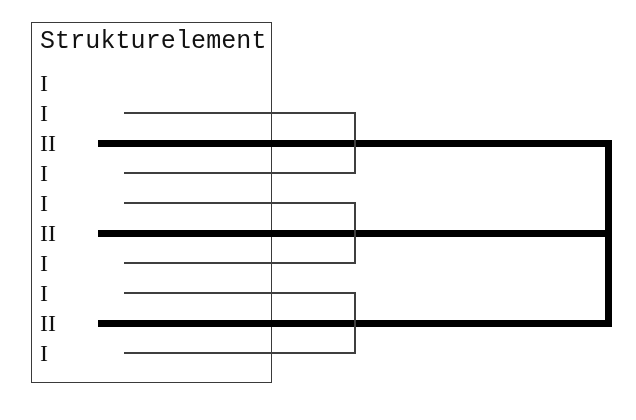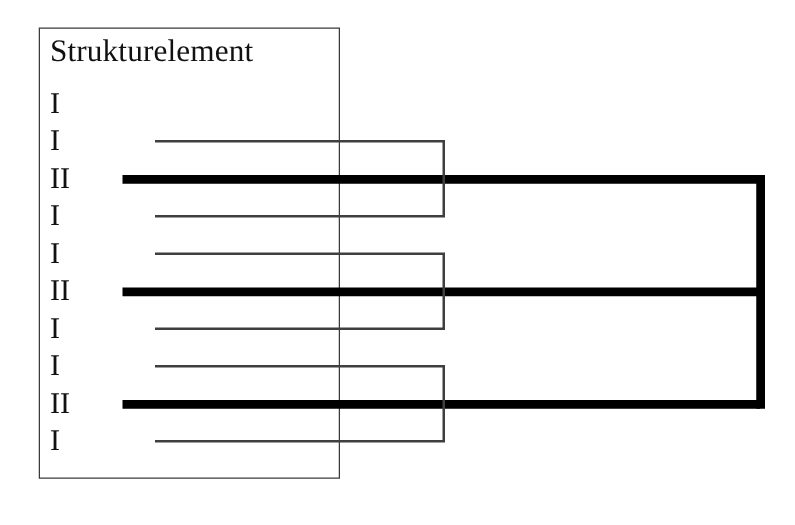--- a/index.html
+++ b/index.html
@@ -26,21 +26,21 @@
     border: 1.6px solid #3a3a3a;
     box-sizing: border-box;
     background: transparent;
   }
 
   
   .col-heading {
     position: absolute;
     left: 40px;
     top: 27px;
-    font-family: Liberation Serif, serif;
+    font-family: Liberation Mono, monospace;
     font-size: 25px;
     line-height: 30px;
     color: #111111;
     white-space: nowrap;
     letter-spacing: 0.1px;
   }
 
   
   .row-label {
     position: absolute;

